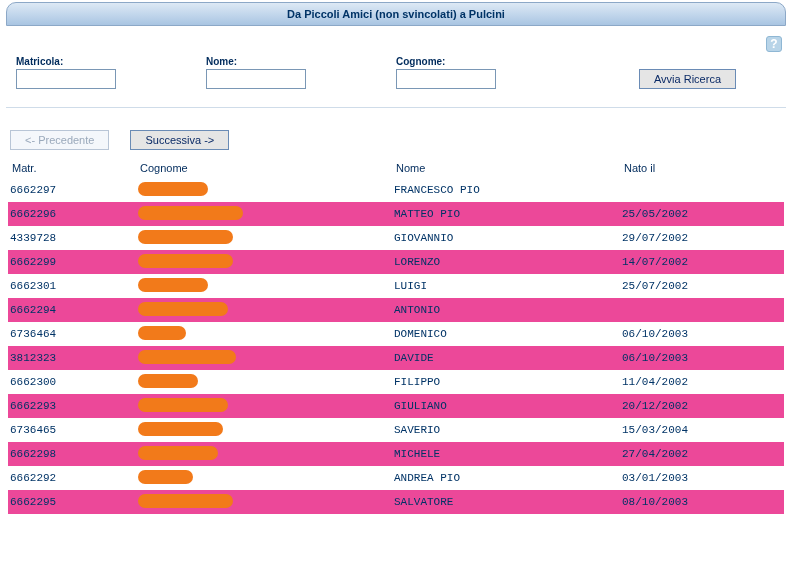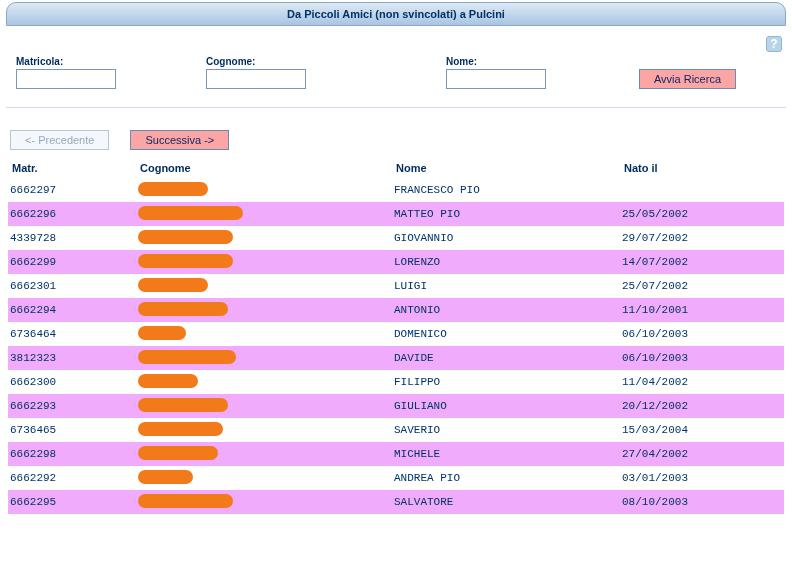--- a/index.html
+++ b/index.html
@@ -57,54 +57,54 @@
   }
   .f-matricola { margin-left: 0; margin-right: 90px; }
   .f-cognome { margin-right: 140px; }
   .f-nome { margin-right: 90px; }
   .btn-search-wrap { margin-left: auto; margin-right: 40px; }
   .btn {
     font-family: inherit;
     font-size: 11px;
     color: #0a2a66;
     border: 1px solid #6a8bb5;
-    background: #fca5a5;
+    background: #e5e5e5;
     padding: 3px 14px;
     cursor: pointer;
   }
   .btn-dis {
     color: #9aa9bb;
     border-color: #b8c5d6;
     background: #f4f7fb;
     cursor: default;
   }
   .pager {
     margin: 22px 10px 8px 10px;
   }
   .pager .btn { margin-right: 18px; }
   .table-wrap { margin: 0 8px; }
   .thead-row {
     display: flex;
-    font-weight: bold;
+    font-weight: normal;
     color: #002b5c;
     padding: 4px 2px;
   }
   .col-matr { width: 130px; padding-left: 2px; }
   .col-cognome { width: 256px; }
   .col-nome { width: 228px; }
   .col-nato { flex: 1; }
   .trow {
     display: flex;
     align-items: center;
     height: 24px;
     font-size: 11px;
     color: #003366;
     font-family: Liberation Mono, monospace;
   }
-  .trow.alt { background: #f0abfc; }
+  .trow.alt { background: #ec4899; }
   .redact {
     display: inline-block;
     height: 14px;
     background: #f27a1a;
     border-radius: 7px;
   }
 </style>
 </head>
 <body>
 
@@ -114,26 +114,26 @@
 
 <div class="help-row">
   <div class="help-icon">?</div>
 </div>
 
 <div class="search-form">
   <div class="field f-matricola">
     <label>Matricola:</label>
     <input type="text" value="" style="">
   </div>
+  <div class="field f-nome">
+    <label>Nome:</label>
+    <input type="text" value="" style="">
+  </div>
   <div class="field f-cognome">
     <label>Cognome:</label>
-    <input type="text" value="" style="">
-  </div>
-  <div class="field f-nome">
-    <label>Nome:</label>
     <input type="text" value="" style="">
   </div>
   <div class="btn-search-wrap">
     <button class="btn">Avvia Ricerca</button>
   </div>
 </div>
 
 <div class="pager">
   <button class="btn btn-dis" disabled="">&lt;- Precedente</button>
   <button class="btn">Successiva -&gt;</button>
@@ -173,21 +173,20 @@
       <div class="trow">
         <div class="col-matr">6662301</div>
         <div class="col-cognome"><span class="redact" style="width: 70px;"></span></div>
         <div class="col-nome">LUIGI</div>
         <div class="col-nato">25/07/2002</div>
       </div>
       <div class="trow alt">
         <div class="col-matr">6662294</div>
         <div class="col-cognome"><span class="redact" style="width: 90px;"></span></div>
         <div class="col-nome">ANTONIO</div>
-        <div class="col-nato">11/10/2001</div>
       </div>
       <div class="trow">
         <div class="col-matr">6736464</div>
         <div class="col-cognome"><span class="redact" style="width: 48px;"></span></div>
         <div class="col-nome">DOMENICO</div>
         <div class="col-nato">06/10/2003</div>
       </div>
       <div class="trow alt">
         <div class="col-matr">3812323</div>
         <div class="col-cognome"><span class="redact" style="width: 98px;"></span></div>

